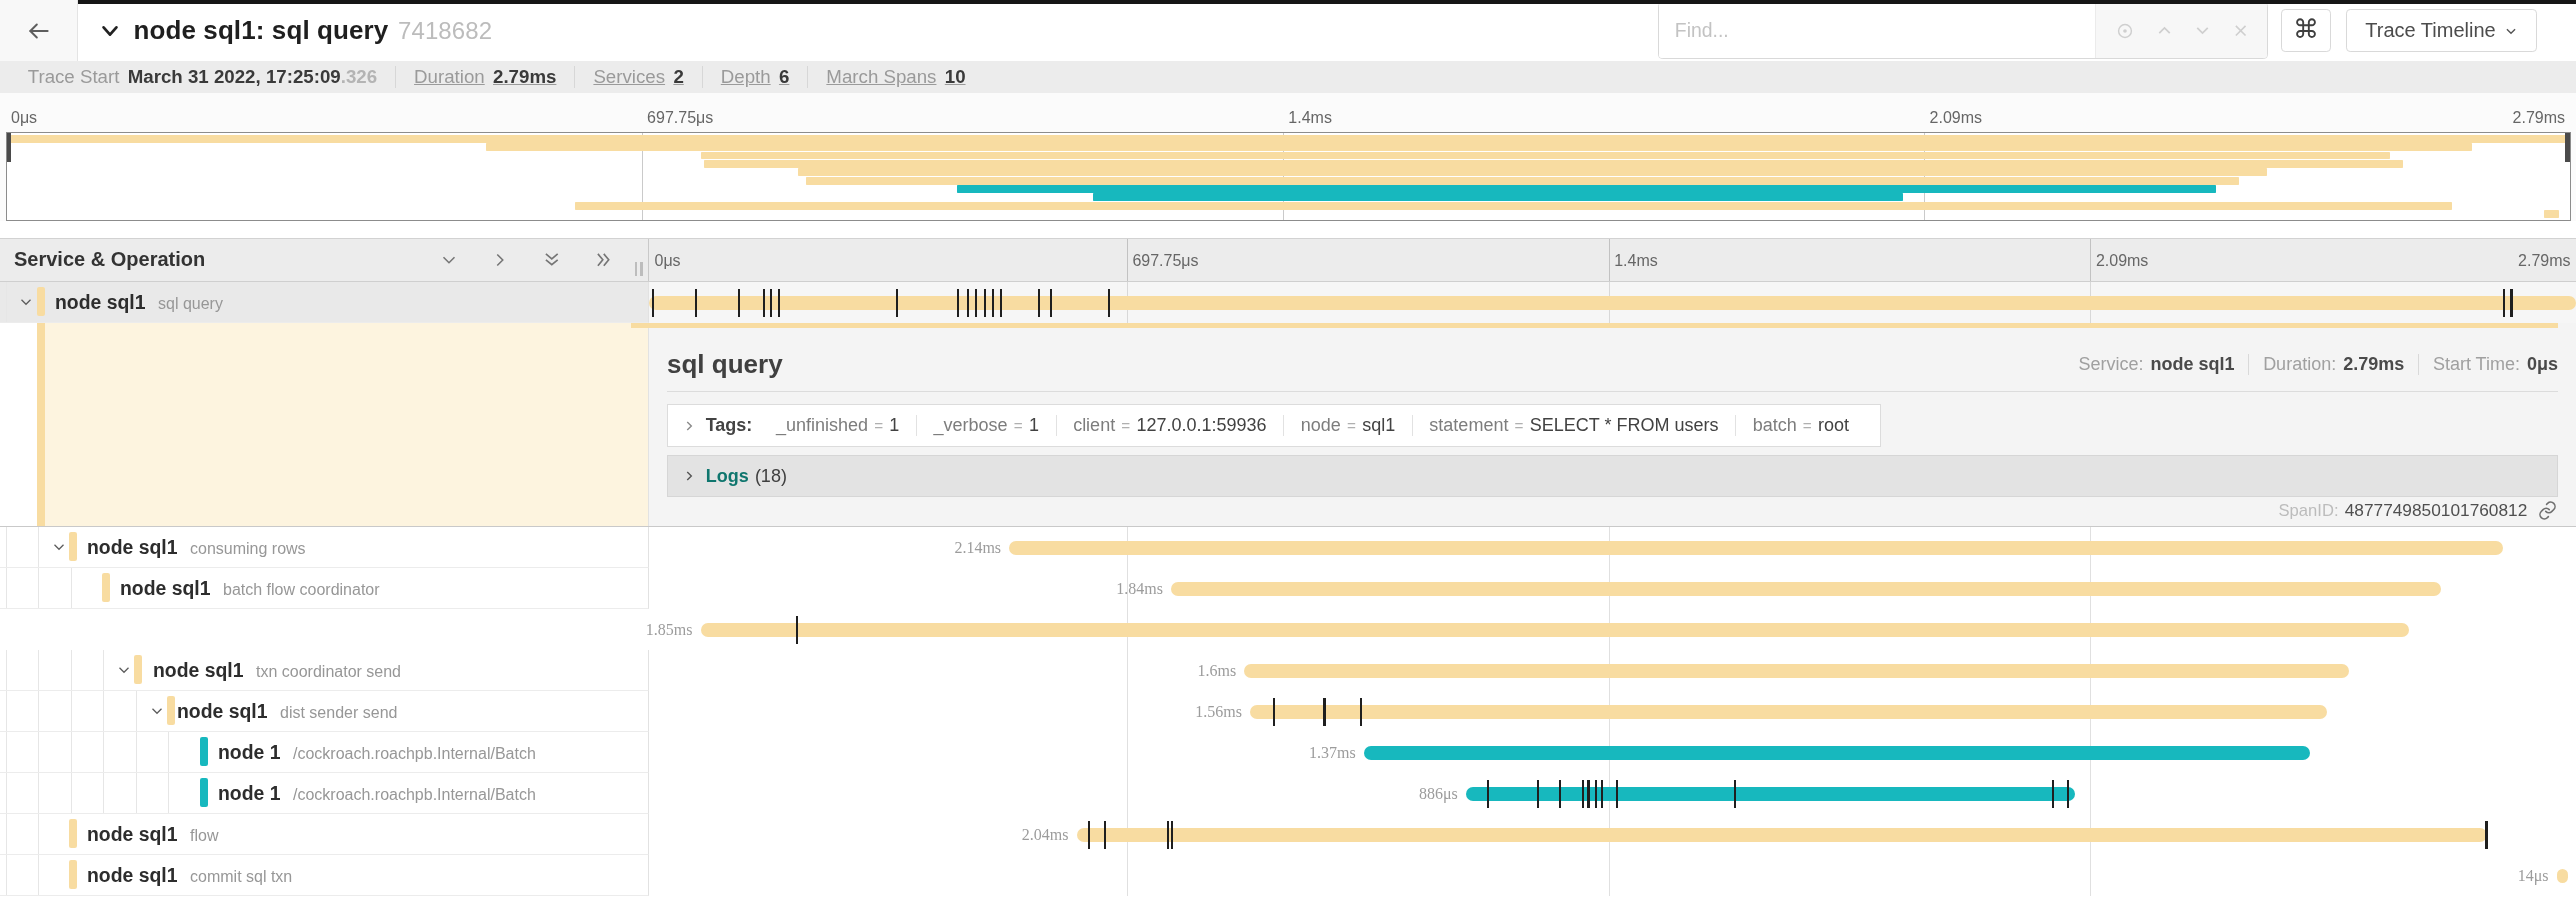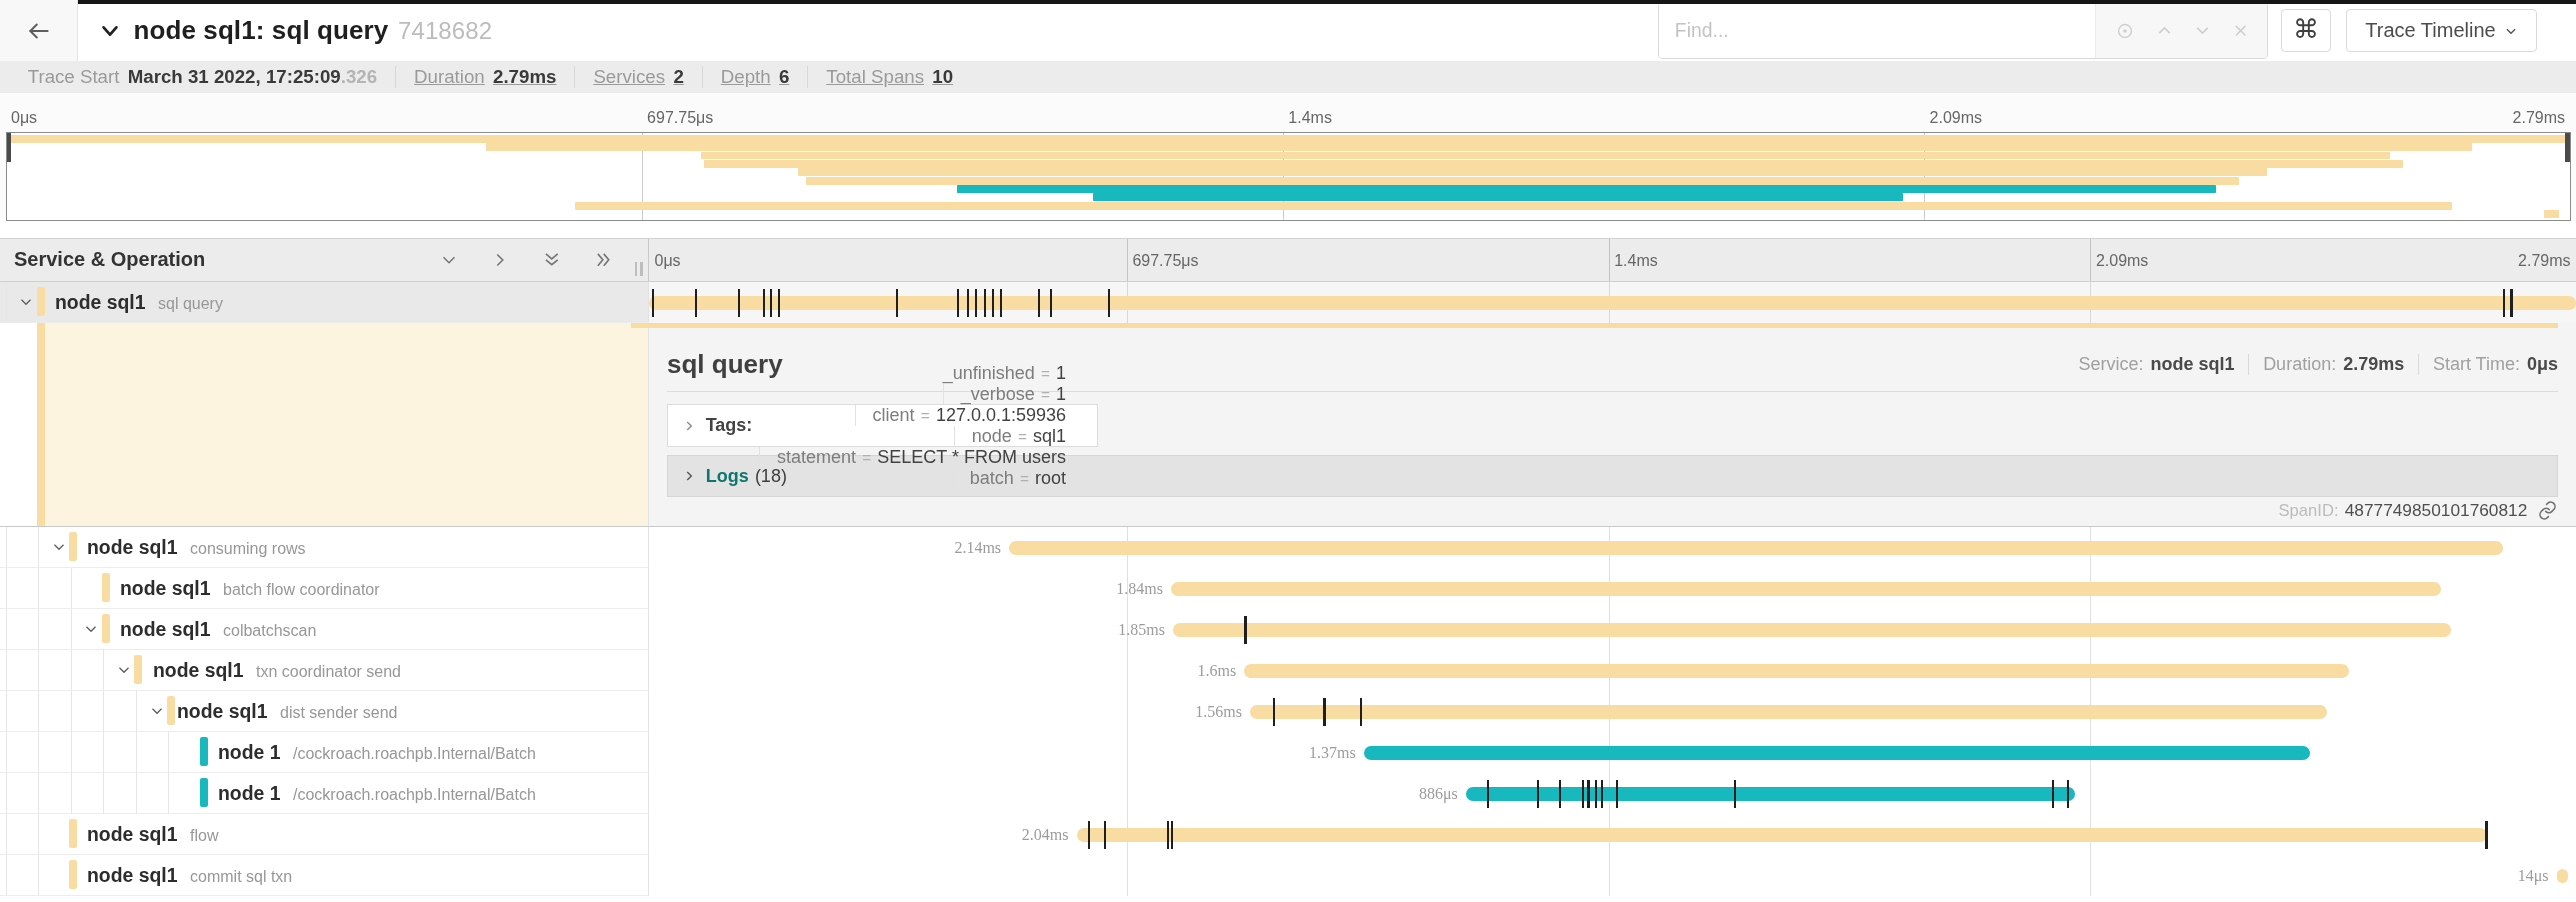--- a/index.html
+++ b/index.html
@@ -179,21 +179,21 @@
     </span>
   <span class="stat">
       <span>Services</span>
       <b>2</b>
     </span>
   <span class="stat">
       <span>Depth</span>
       <b>6</b>
     </span>
   <span class="stat">
-      <span>Total Spans</span>
+      <span>March Spans</span>
       <b>10</b>
     </span>
 </div>
 
 <div class="minimap">
   <div class="mm-labels">
       <span class="" style="left: 5.5px; position: absolute;">0μs</span>
       <span class="" style="left: calc(24.8% + 5.5px); position: absolute;">697.75μs</span>
       <span class="" style="left: calc(49.8% + 5.5px); position: absolute;">1.4ms</span>
       <span class="" style="left: calc(74.8% + 5.5px); position: absolute;">2.09ms</span>
@@ -325,21 +325,21 @@
       </div>
       <hr class="d-hr">
       <div>
         <div class="tags-box">
           <span>
             <svg width="14" height="14" viewBox="0 0 24 24" fill="none" stroke="#8a8a8a" stroke-width="2.4">
                 <polyline points="9 5 16 12 9 19"></polyline>
               </svg>
             </span>
           <span class="tags-title">Tags:</span>
-          <span style="display:inline-flex;align-items:flex-end;flex-direction:column;">
+          <span style="display:inline-flex;align-items:flex-start;">
               <span class="tag-item">
                 <span class="tag-key">_unfinished</span>
                 <span class="tag-eq">=</span>
                 <span class="tag-val">1</span>
               </span>
               <span class="tag-item">
                 <span class="tag-key">_verbose</span>
                 <span class="tag-eq">=</span>
                 <span class="tag-val">1</span>
               </span>
@@ -411,32 +411,20 @@
         <i class="guide" style="left: 71px;"></i>
         <span class="svc-bar" style="left: 102px; background: rgb(248, 220, 161);"></span>
         <span class="tree-label" style="left: 120px;"><span class="svc-name">node sql1</span><span class="op-name">batch flow coordinator</span></span>
       </div>
       <div class="row-right">
         <span class="dur-label" style="right: 72.9%;">1.84ms</span>
         <div class="span-bar" style="left: 27.1%; width: 65.9%; background: rgb(248, 220, 161);"></div>
       </div>
     </div>
     <div class="row">
-      <div class="row-left">
-        <i class="guide" style="left: 5.5px;"></i>
-        <i class="guide" style="left: 38px;"></i>
-        <i class="guide" style="left: 71px;"></i>
-        <span class="tree-chevron" style="left: 82px;">
-          <svg width="18" height="18" viewBox="0 0 24 24" fill="none" stroke="#5c5c5c" stroke-width="1.7">
-            <polyline points="6 9 12 15 18 9"></polyline>
-          </svg>
-        </span>
-        <span class="svc-bar" style="left: 102px; background: rgb(248, 220, 161);"></span>
-        <span class="tree-label" style="left: 120px;"><span class="svc-name">node sql1</span><span class="op-name">colbatchscan</span></span>
-      </div>
       <div class="row-right">
         <span class="dur-label" style="right: 72.8%;">1.85ms</span>
         <div class="span-bar" style="left: 27.2%; width: 66.3%; background: rgb(248, 220, 161);"></div>
         <i class="log-tick" style="left: 30.9%;"></i>
       </div>
     </div>
     <div class="row">
       <div class="row-left">
         <i class="guide" style="left: 5.5px;"></i>
         <i class="guide" style="left: 38px;"></i>

